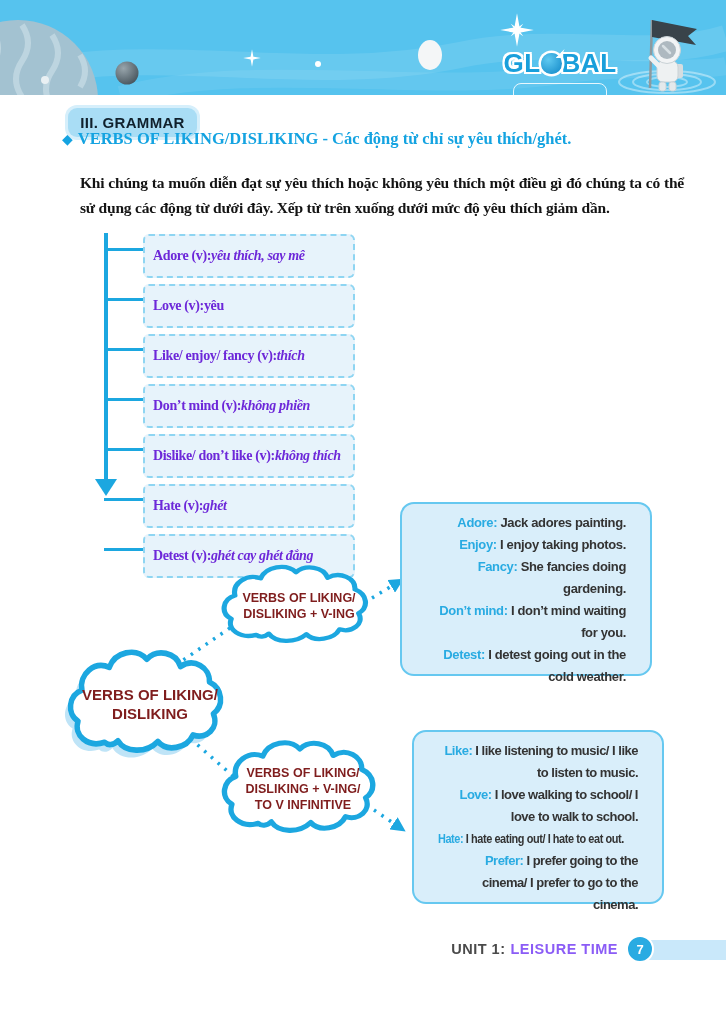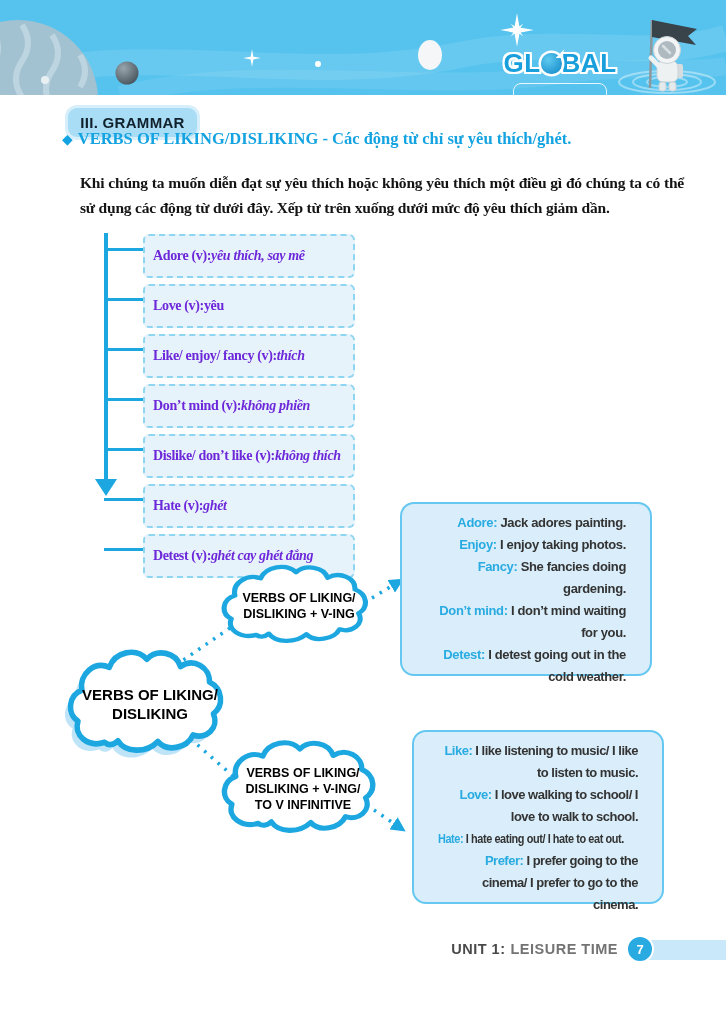--- a/index.html
+++ b/index.html
@@ -44,21 +44,21 @@
   .verb-row::before{content:"";position:absolute;left:-41px;top:11.5px;width:39px;height:3px;background:#1ca7e0;}
   .verb-vi{font-style:italic;}
   .verb-list > div:nth-of-type(2) .verb-vi{font-style:normal;}
 
   
   .diagram{position:absolute;left:0;top:495px;width:726px;height:425px;}
   .arrows{position:absolute;left:0;top:0;width:726px;height:425px;}
   .cloud{position:absolute;}
   .cloud > svg{position:absolute;left:0;top:0;width:100%;height:100%;overflow:visible;}
   .cloud-label{position:absolute;left:0;top:0;right:0;bottom:0;display:flex;flex-direction:column;
-     align-items:center;justify-content:center;font-weight:bold;color:#000000;line-height:1.3;}
+     align-items:center;justify-content:center;font-weight:bold;color:#7f1d1d;line-height:1.3;}
   .cloud-root{left:64px;top:152px;width:172px;height:114px;}
   .cloud-root .cloud-label{font-size:15px;}
   .cloud-ving{left:218px;top:68px;width:162px;height:86px;}
   .cloud-ving .cloud-label{font-size:12.5px;}
   .cloud-toinf{left:218px;top:243px;width:170px;height:102px;}
   .cloud-toinf .cloud-label{font-size:12.5px;}
 
   .example{position:absolute;left:400px;box-sizing:border-box;width:252px;height:174px;
      background:#d9eefa;border:2px solid #66c8f0;border-radius:14px;padding:8px 24px;
      font-size:13px;font-weight:bold;line-height:22px;letter-spacing:-0.35px;color:#333;text-align:right;}
@@ -68,21 +68,21 @@
   .ex-both > div:nth-of-type(3){transform:scaleX(.84);transform-origin:left center;white-space:nowrap;}
 
   
   .footer-bar{position:absolute;left:640px;top:940px;width:86px;height:20px;background:#c9e8fa;
      border-radius:10px 0 0 10px;}
   .page-circle{position:absolute;left:626px;top:935px;box-sizing:border-box;width:28px;height:28px;
      border-radius:50%;background:#29abe2;border:2px solid #fff;display:flex;align-items:center;
      justify-content:center;color:#fff;font-size:13px;font-weight:bold;}
   .unit-line{position:absolute;top:941px;right:108px;font-size:14.5px;font-weight:bold;letter-spacing:.5px;white-space:nowrap;}
   .unit-label{color:#4a4a4a;}
-  .unit-title{color:#737373;margin-left:5px;margin-top:12px;}
+  .unit-title{color:#8b5cf6;margin-left:5px;margin-top:12px;}
 </style>
 </head>
 <body>
 
 <svg width="0" height="0" style="position:absolute">
   <defs>
     <path id="cloudPath" d="M52 117 C30 124 12 108 18 91 C3 82 6 59 23 53 C19 33 39 17 58 25 C65 6 92 0 106 15 C119 2 143 6 149 24 C166 13 187 25 186 43 C203 51 205 72 191 82 C199 99 182 114 165 108 C157 125 131 129 120 116 C105 131 78 130 69 115 C63 121 56 121 52 117 Z"></path>
     <path id="sparkPath" d="M0 -16 L2.5 -2.5 L16 0 L2.5 2.5 L0 16 L-2.5 2.5 L-16 0 L-2.5 -2.5 Z"></path>
     <marker id="arrowHead" viewBox="0 0 10 10" refX="7" refY="5" markerWidth="4.2" markerHeight="4.2" orient="auto-start-reverse">
       <path d="M0 0 L10 5 L0 10 Z" fill="#1ca7e0"></path>

